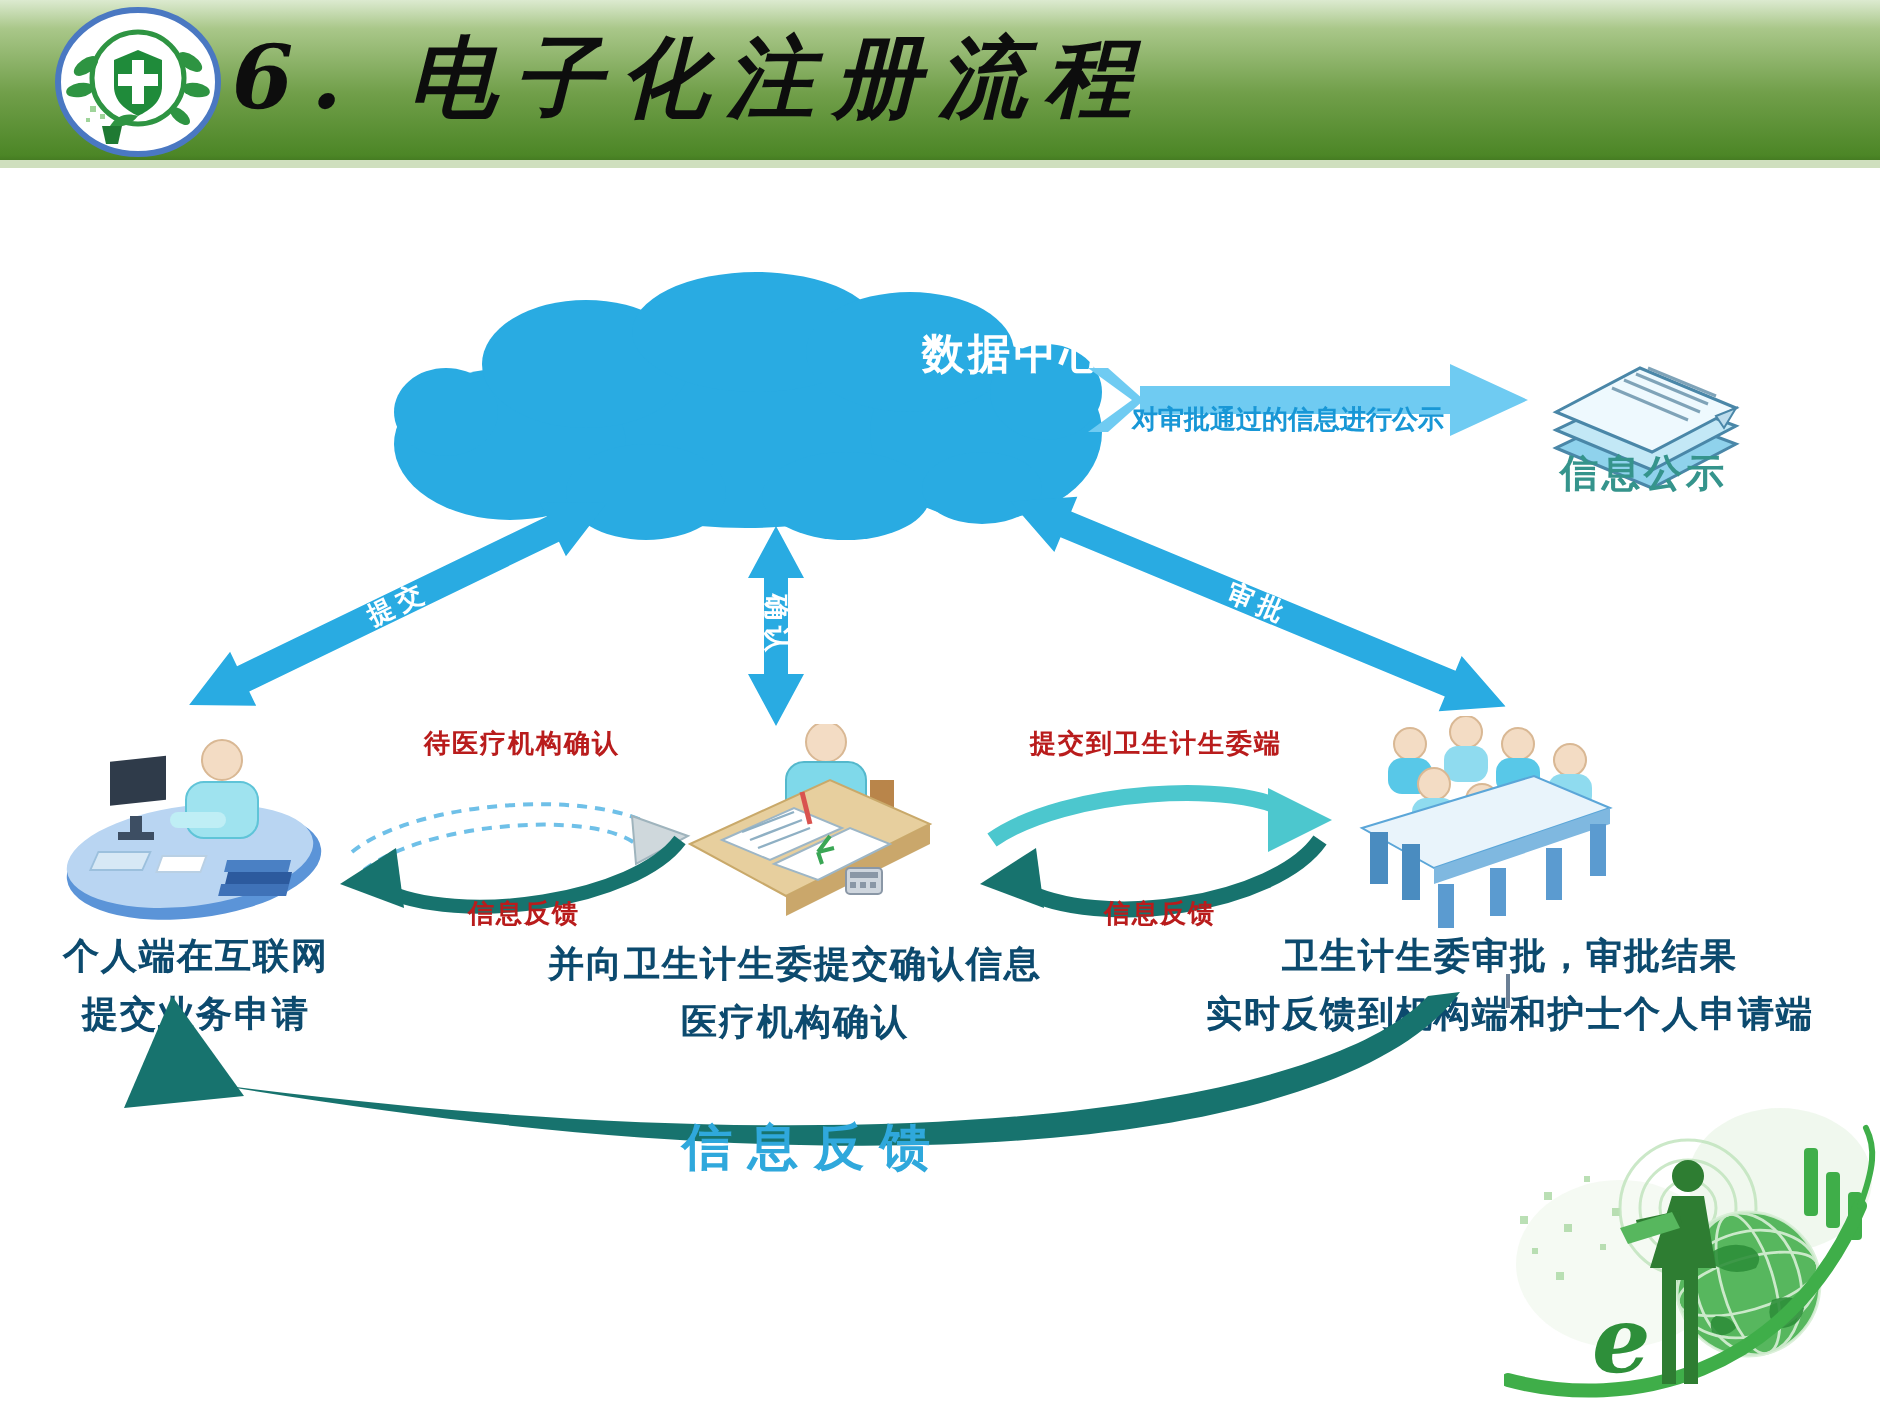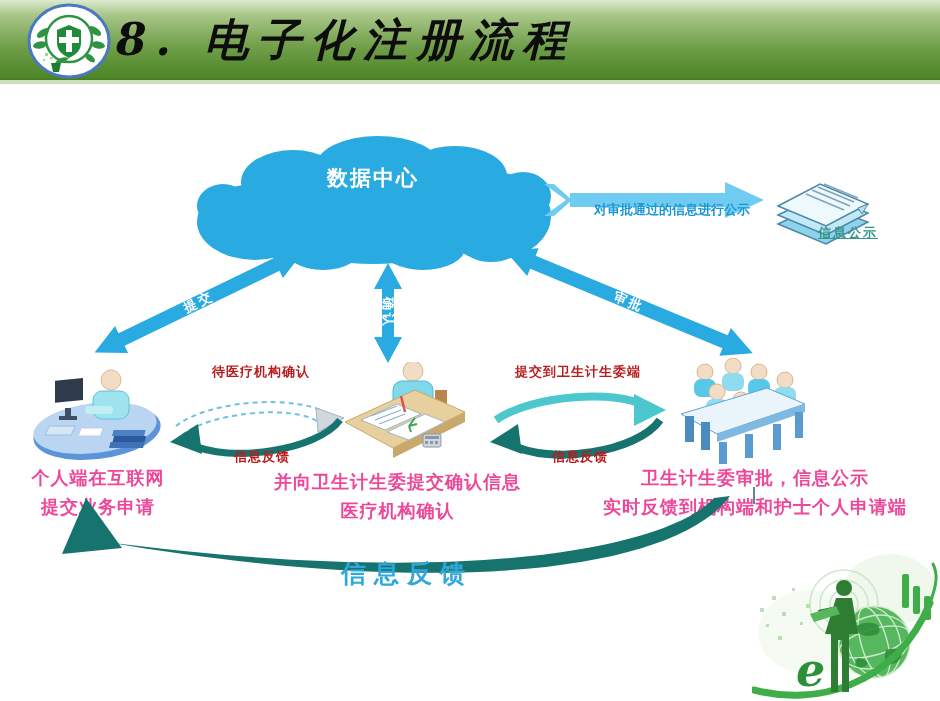--- a/index.html
+++ b/index.html
@@ -8,46 +8,46 @@
   
   #header{position:absolute;left:0;top:0;width:940px;height:80px;
           background:linear-gradient(to bottom,#dcead0 0%,#a9c789 18%,#719f4a 58%,#4c8626 97%,#457c22 100%);
           border-bottom:4px solid #cfdfbe;}
   #logo{position:absolute;left:27px;top:3px;width:84px;height:76px;}
   #title{position:absolute;left:116px;top:6px;width:560px;height:68px;
          font-family:"DejaVu Serif","Liberation Serif",serif;font-style:italic;font-weight:bold;
          font-size:44px;line-height:68px;color:#0d0d0d;letter-spacing:9px;white-space:nowrap;}
   
   #cloud-svg{position:absolute;left:193px;top:134px;width:360px;height:140px;}
-  #cloud-text{position:absolute;left:193px;top:162px;width:360px;text-align:center;color:#fff;
+  #cloud-text{position:absolute;left:193px;top:162px;width:360px;text-align:right;color:#fff;
               font-weight:bold;font-size:21px;line-height:32px;letter-spacing:2px;}
   
   #publish-arrow{position:absolute;left:542px;top:178px;width:225px;height:44px;}
-  #publish-label{position:absolute;left:550px;top:201px;width:200px;text-align:right;
+  #publish-label{position:absolute;left:566px;top:201px;width:200px;text-align:left;
                  color:#1897d6;font-weight:bold;font-size:13px;}
   #doc-stack{position:absolute;left:770px;top:166px;width:105px;height:80px;}
-  #doc-label{position:absolute;left:766px;top:224px;width:112px;text-align:right;
-             color:#35948c;font-weight:bold;font-size:13px;letter-spacing:2px;text-decoration:underline;}
+  #doc-label{position:absolute;left:766px;top:224px;width:112px;text-align:center;
+             color:#35948c;font-weight:bold;font-size:19px;letter-spacing:2px;}
   
   .dbl-arrow{position:absolute;height:36px;}
   .dbl-arrow svg{position:absolute;left:0;top:0;}
   .dbl-arrow .alabel{position:absolute;left:0;top:0;width:100%;height:36px;line-height:36px;
                      text-align:center;color:#fff;font-weight:bold;font-size:13px;letter-spacing:3px;}
   #arrow-submit{left:83px;top:284px;width:232px;transform:rotate(-25.8deg);}
   #arrow-confirm{left:338px;top:295px;width:100px;transform:rotate(90deg);}
   #arrow-approve{left:495px;top:284px;width:268px;transform:rotate(22.5deg);}
   
   .loop-label{position:absolute;text-align:center;color:#b91c1c;font-weight:bold;font-size:13px;letter-spacing:1px;}
   #left-loop-top-label{left:176px;top:363px;width:170px;}
   #left-loop-bottom-label{left:197px;top:448px;width:130px;}
   #right-loop-top-label{left:488px;top:363px;width:180px;font-family:Liberation Mono, monospace;}
   #right-loop-bottom-label{left:515px;top:448px;width:130px;}
   .loop-svg{position:absolute;}
   
-  .caption{position:absolute;text-align:center;color:#ec4899;font-weight:bold;
+  .caption{position:absolute;text-align:center;color:#0c4a6e;font-weight:bold;
            font-size:18px;line-height:29px;letter-spacing:1px;}
   #cap-personal{left:8px;top:464px;width:180px;}
   #cap-hospital{left:270px;top:468px;width:255px;}
   #cap-committee{left:572px;top:464px;width:366px;}
   #text-cursor{position:absolute;left:753px;top:487px;width:2px;height:17px;background:#6b7f95;}
   
   .node-icon{position:absolute;}
   
   #big-swoosh{position:absolute;left:58px;top:494px;width:690px;height:115px;}
   #big-feedback-label{position:absolute;left:312px;top:557px;width:190px;text-align:center;
@@ -73,21 +73,21 @@
       <ellipse cx="68" cy="28" rx="7" ry="3.5" fill="#2e9442" transform="rotate(35 68 28)"></ellipse>
       <ellipse cx="71" cy="42" rx="7" ry="3.5" fill="#2e9442" transform="rotate(10 71 42)"></ellipse>
       <ellipse cx="63" cy="55" rx="6" ry="3" fill="#2e9442" transform="rotate(40 63 55)"></ellipse>
       <path d="M24 60 h10 l-2 9 h-6 Z" fill="#1f7a33"></path>
       <g fill="#9fd49a">
           <rect x="18" y="50" width="3" height="3"></rect>
           <rect x="23" y="54" width="2.5" height="2.5"></rect>
           <rect x="16" y="56" width="2" height="2"></rect>
         </g>
     </svg>
-    <div id="title">8. 电子化注册流程</div>
+    <div id="title">6. 电子化注册流程</div>
   </div>
 
   <svg id="cloud-svg" viewBox="0 0 360 140">
     <g fill="#29abe2">
       <ellipse cx="180" cy="78" rx="118" ry="52"></ellipse>
       <ellipse cx="62" cy="88" rx="58" ry="38"></ellipse>
       <ellipse cx="300" cy="82" rx="58" ry="44"></ellipse>
       <ellipse cx="100" cy="48" rx="52" ry="32"></ellipse>
       <ellipse cx="185" cy="32" rx="62" ry="30"></ellipse>
       <ellipse cx="262" cy="42" rx="52" ry="30"></ellipse>
@@ -239,21 +239,21 @@
 
   <div class="caption" id="cap-personal">
     <div>个人端在互联网</div>
     <div>提交业务申请</div>
   </div>
   <div class="caption" id="cap-hospital">
     <div>并向卫生计生委提交确认信息</div>
     <div>医疗机构确认</div>
   </div>
   <div class="caption" id="cap-committee">
-    <div>卫生计生委审批，信息公示</div>
+    <div>卫生计生委审批，审批结果</div>
     <div>实时反馈到机构端和护士个人申请端</div>
   </div>
   <div id="text-cursor"></div>
 
   <svg id="big-swoosh" viewBox="0 0 690 115">
     <path d="M 672 2 C 620 74, 400 108, 48 48 C 400 94, 608 56, 656 4 Z" fill="#17736e"></path>
     <polygon points="28,4 4,60 64,54" fill="#17736e"></polygon>
   </svg>
   <div id="big-feedback-label">信息反馈</div>
 

